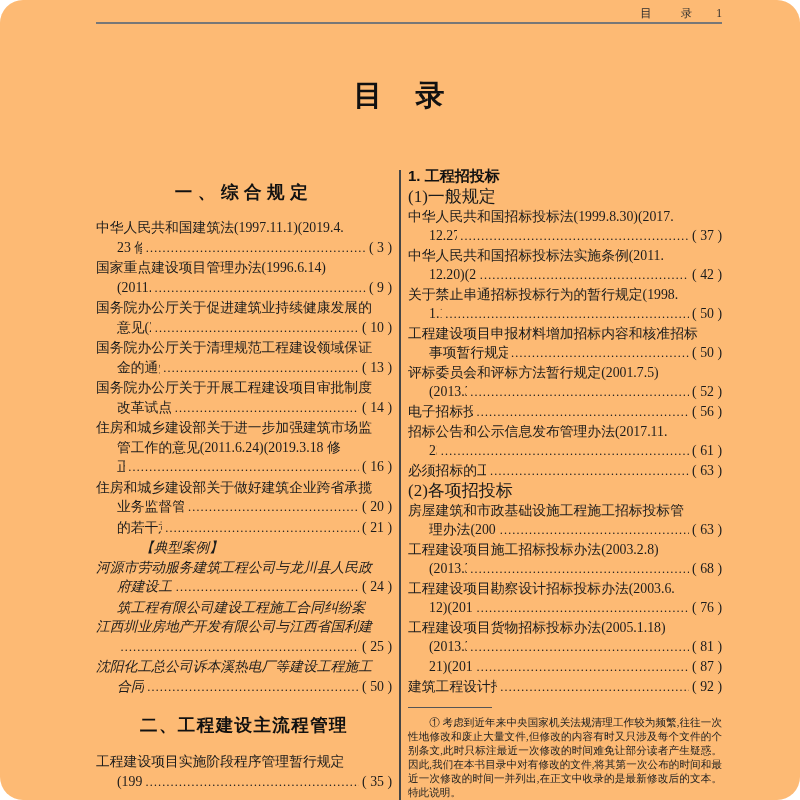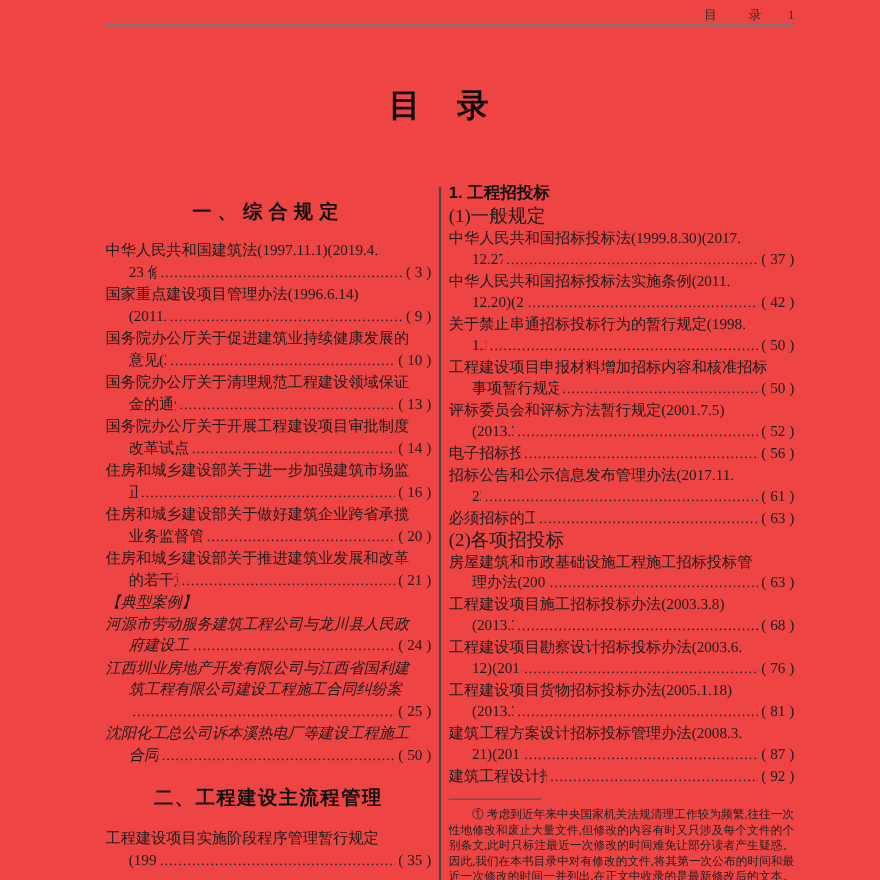--- a/index.html
+++ b/index.html
@@ -3,21 +3,21 @@
 <meta charset="utf-8">
 <style>
   * { margin:0; padding:0; box-sizing:border-box; }
   html,body { width:800px; height:800px; background:#ffffff; }
   body {
     font-family:"Liberation Serif","DejaVu Serif",serif;
     color:#1c1c1c;
     position:relative;
     overflow:hidden;
   }
-  .page { position:absolute; inset:0; background:#ef4444; }
+  .page { position:absolute; inset:0; background:#fdba74;border-radius:23px; }
 
   .running-head {
     position:absolute; top:6px; right:78px;
     display:flex; align-items:baseline;
     font-size:11.5px; color:#2e2e2e;
   }
   .running-head .rh-title { letter-spacing:2px; }
   .running-head .rh-num { margin-left:22px; }
 
   .head-rule {
@@ -67,21 +67,21 @@
   .cont { padding-left:21px; }
 
   .entry-last { display:flex; align-items:baseline; }
   .entry-last .txt { white-space:nowrap; flex-shrink:1; min-width:0; overflow:hidden; }
   .entry-last .dots {
     flex:1 1 auto; min-width:0; overflow:hidden; white-space:nowrap;
     margin:0 3px; font-style:normal; font-size:12.5px; color:#222;
   }
   .entry-last .pg { white-space:nowrap; flex-shrink:0; font-style:normal; }
 
-  .toc-label { font-style:italic; line-height:19.5px; }
+  .toc-label { font-style:italic; line-height:19.5px;margin-left:44px; }
 
   .footnote-rule { width:84px; border-top:1.3px solid #555; margin:10px 0 8px 0; }
   .footnote {
     font-size:10.6px; line-height:14px; color:#222;
     text-align:justify; text-indent:2em;
   }
 </style>
 </head>
 <body>
 
@@ -133,54 +133,54 @@
       <div class="toc-entry">
         <div class="entry-line">国务院办公厅关于开展工程建设项目审批制度</div>
         <div class="entry-last cont">
           <span class="txt">改革试点的通知(2018.5.14)</span>
           <span class="dots">……………………………………………………………………………………………………………………</span>
           <span class="pg">( 14 )</span>
         </div>
       </div>
       <div class="toc-entry">
         <div class="entry-line">住房和城乡建设部关于进一步加强建筑市场监</div>
+        <div class="entry-line cont">管工作的意见(2011.6.24)(2019.3.18 修</div>
         <div class="entry-last cont">
           <span class="txt">正)</span>
           <span class="dots">……………………………………………………………………………………………………………………</span>
           <span class="pg">( 16 )</span>
         </div>
       </div>
       <div class="toc-entry">
         <div class="entry-line">住房和城乡建设部关于做好建筑企业跨省承揽</div>
         <div class="entry-last cont">
           <span class="txt">业务监督管理工作的通知(2013.3.15)</span>
           <span class="dots">……………………………………………………………………………………………………………………</span>
           <span class="pg">( 20 )</span>
         </div>
       </div>
       <div class="toc-entry">
-        <div class="entry-line">住房和城乡建设部关于推进建筑业发展和改革</div>
         <div class="entry-last cont">
           <span class="txt">的若干意见(2014.7.1)</span>
           <span class="dots">……………………………………………………………………………………………………………………</span>
           <span class="pg">( 21 )</span>
         </div>
       </div>
       <div class="toc-label">【典型案例】</div>
       <div class="toc-entry case">
         <div class="entry-line">河源市劳动服务建筑工程公司与龙川县人民政</div>
         <div class="entry-last cont">
           <span class="txt">府建设工程施工合同纠纷案</span>
           <span class="dots">……………………………………………………………………………………………………………………</span>
           <span class="pg">( 24 )</span>
         </div>
       </div>
       <div class="toc-entry case">
+        <div class="entry-line cont">筑工程有限公司建设工程施工合同纠纷案</div>
         <div class="entry-line">江西圳业房地产开发有限公司与江西省国利建</div>
-        <div class="entry-line cont">筑工程有限公司建设工程施工合同纠纷案</div>
         <div class="entry-last cont">
           <span class="txt"></span>
           <span class="dots">……………………………………………………………………………………………………………………</span>
           <span class="pg">( 25 )</span>
         </div>
       </div>
       <div class="toc-entry case">
         <div class="entry-line">沈阳化工总公司诉本溪热电厂等建设工程施工</div>
         <div class="entry-last cont">
           <span class="txt">合同纠纷案</span>
@@ -270,21 +270,21 @@
         <div class="rc-plain-heading">(2)各项招投标</div>
         <div class="toc-entry">
           <div class="entry-line">房屋建筑和市政基础设施工程施工招标投标管</div>
           <div class="entry-last cont">
             <span class="txt">理办法(2001.6.1)(2019.3.13 修正)</span>
             <span class="dots">……………………………………………………………………………………………………………………</span>
             <span class="pg">( 63 )</span>
           </div>
         </div>
         <div class="toc-entry">
-          <div class="entry-line">工程建设项目施工招标投标办法(2003.3.8)</div>
+          <div class="entry-line">工程建设项目施工招标投标办法(2003.2.8)</div>
           <div class="entry-last cont">
             <span class="txt">(2013.3.11 修订)</span>
             <span class="dots">……………………………………………………………………………………………………………………</span>
             <span class="pg">( 68 )</span>
           </div>
         </div>
         <div class="toc-entry">
           <div class="entry-line">工程建设项目勘察设计招标投标办法(2003.6.</div>
           <div class="entry-last cont">
             <span class="txt">12)(2013.3.11 修订)</span>
@@ -294,21 +294,20 @@
         </div>
         <div class="toc-entry">
           <div class="entry-line">工程建设项目货物招标投标办法(2005.1.18)</div>
           <div class="entry-last cont">
             <span class="txt">(2013.3.11 修订)</span>
             <span class="dots">……………………………………………………………………………………………………………………</span>
             <span class="pg">( 81 )</span>
           </div>
         </div>
         <div class="toc-entry">
-          <div class="entry-line">建筑工程方案设计招标投标管理办法(2008.3.</div>
           <div class="entry-last cont">
             <span class="txt">21)(2019.3.18 修正)</span>
             <span class="dots">……………………………………………………………………………………………………………………</span>
             <span class="pg">( 87 )</span>
           </div>
         </div>
         <div class="toc-entry">
           <div class="entry-last">
             <span class="txt">建筑工程设计招标投标管理办法(2017.1.24)</span>
             <span class="dots">……………………………………………………………………………………………………………………</span>

